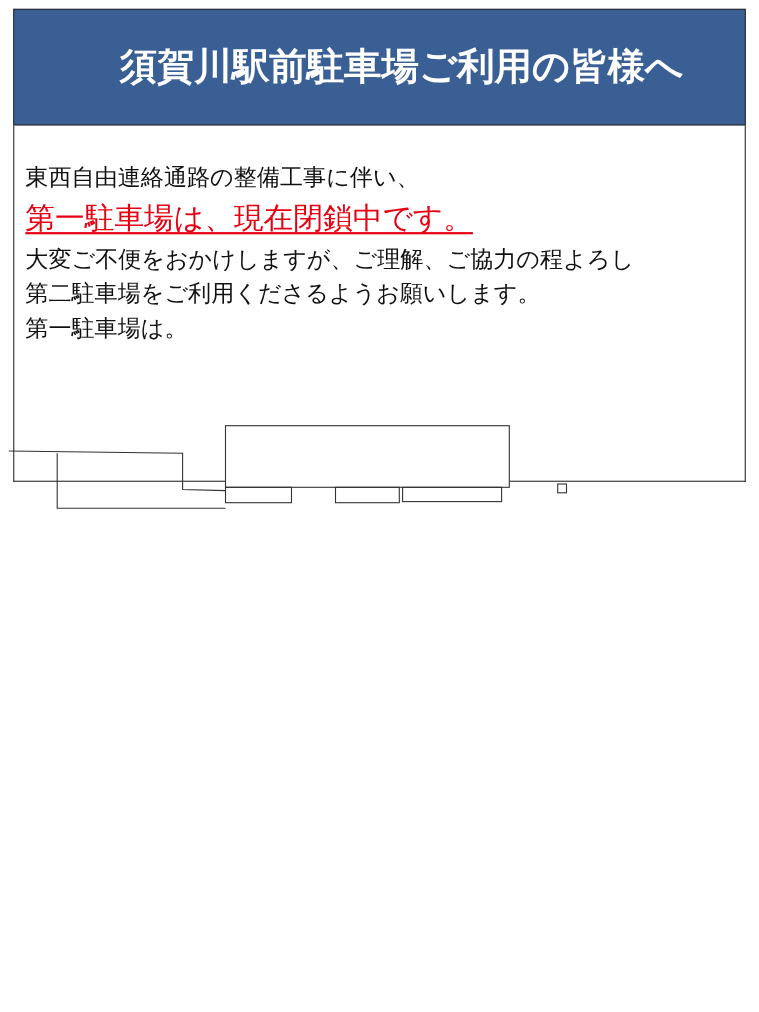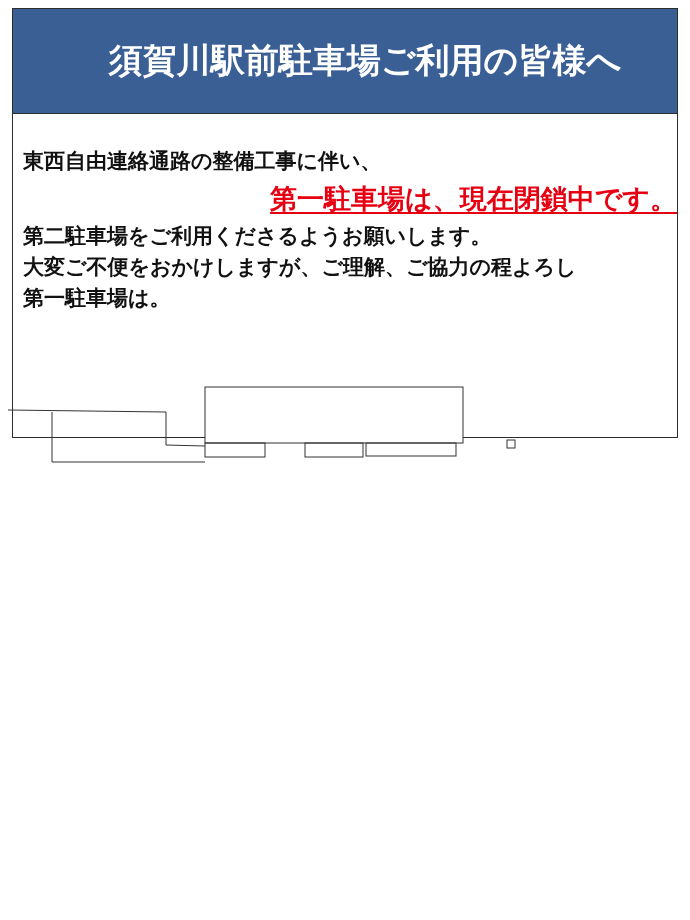--- a/index.html
+++ b/index.html
@@ -3,38 +3,38 @@
 <meta charset="utf-8">
 <style>
   html, body { margin:0; padding:0; background:#ffffff; }
   body { width:690px; height:920px; position:relative; overflow:hidden;
          font-family:"DejaVu Sans", "Liberation Sans", sans-serif; }
   .header { position:absolute; left:12px; top:8px; width:666px; height:106px;
             background:#3a5f95; border:1px solid #2d2d2d; box-sizing:border-box;
             display:flex; align-items:center; justify-content:center;padding-left:40px; }
   .header h1 { margin:0; color:#ffffff; font-size:34px; font-weight:bold; letter-spacing:0px; }
   .notice { position:absolute; left:12px; top:114px; width:666px; height:324px;
-            border:1px solid #2d2d2d; border-top:none; box-sizing:border-box; padding:32px 0 0 10px;font-weight:bold; }
+            border:1px solid #2d2d2d; border-top:none; box-sizing:border-box; padding:32px 0 0 10px; }
   .notice p { margin:0; color:#111; font-size:21px; line-height:31px; }
   .notice p.alert { color:#e60012; font-size:27px; line-height:40px; text-decoration:underline;
-                    text-decoration-thickness:2px; text-underline-offset:4px; margin:2px 0 2px 0;text-align:right; }
+                    text-decoration-thickness:2px; text-underline-offset:4px; margin:2px 0 2px 0; }
   .map { position:absolute; left:0; top:378px; width:690px; height:460px; }
 </style>
 </head>
 <body>
 
 <div class="header">
   <h1>須賀川駅前駐車場ご利用の皆様へ</h1>
 </div>
 
 <div class="notice">
   <p>東西自由連絡通路の整備工事に伴い、</p>
   <p class="alert">第一駐車場は、現在閉鎖中です。</p>
+  <p>大変ご不便をおかけしますが、ご理解、ご協力の程よろし</p>
   <p>第二駐車場をご利用くださるようお願いします。</p>
-  <p>大変ご不便をおかけしますが、ご理解、ご協力の程よろし</p>
   <p>第一駐車場は。</p>
 </div>
 
 <svg class="map" viewBox="0 378 690 460" width="690" height="460" xmlns="http://www.w3.org/2000/svg">
   <defs>
     <pattern id="hatch" width="5" height="5" patternUnits="userSpaceOnUse" patternTransform="rotate(45)">
       <line x1="0" y1="0" x2="0" y2="5" stroke="#333" stroke-width="1.2"></line>
     </pattern>
     <pattern id="stripe" width="4" height="4" patternUnits="userSpaceOnUse">
       <line x1="0" y1="2" x2="4" y2="2" stroke="#777" stroke-width="1"></line>

